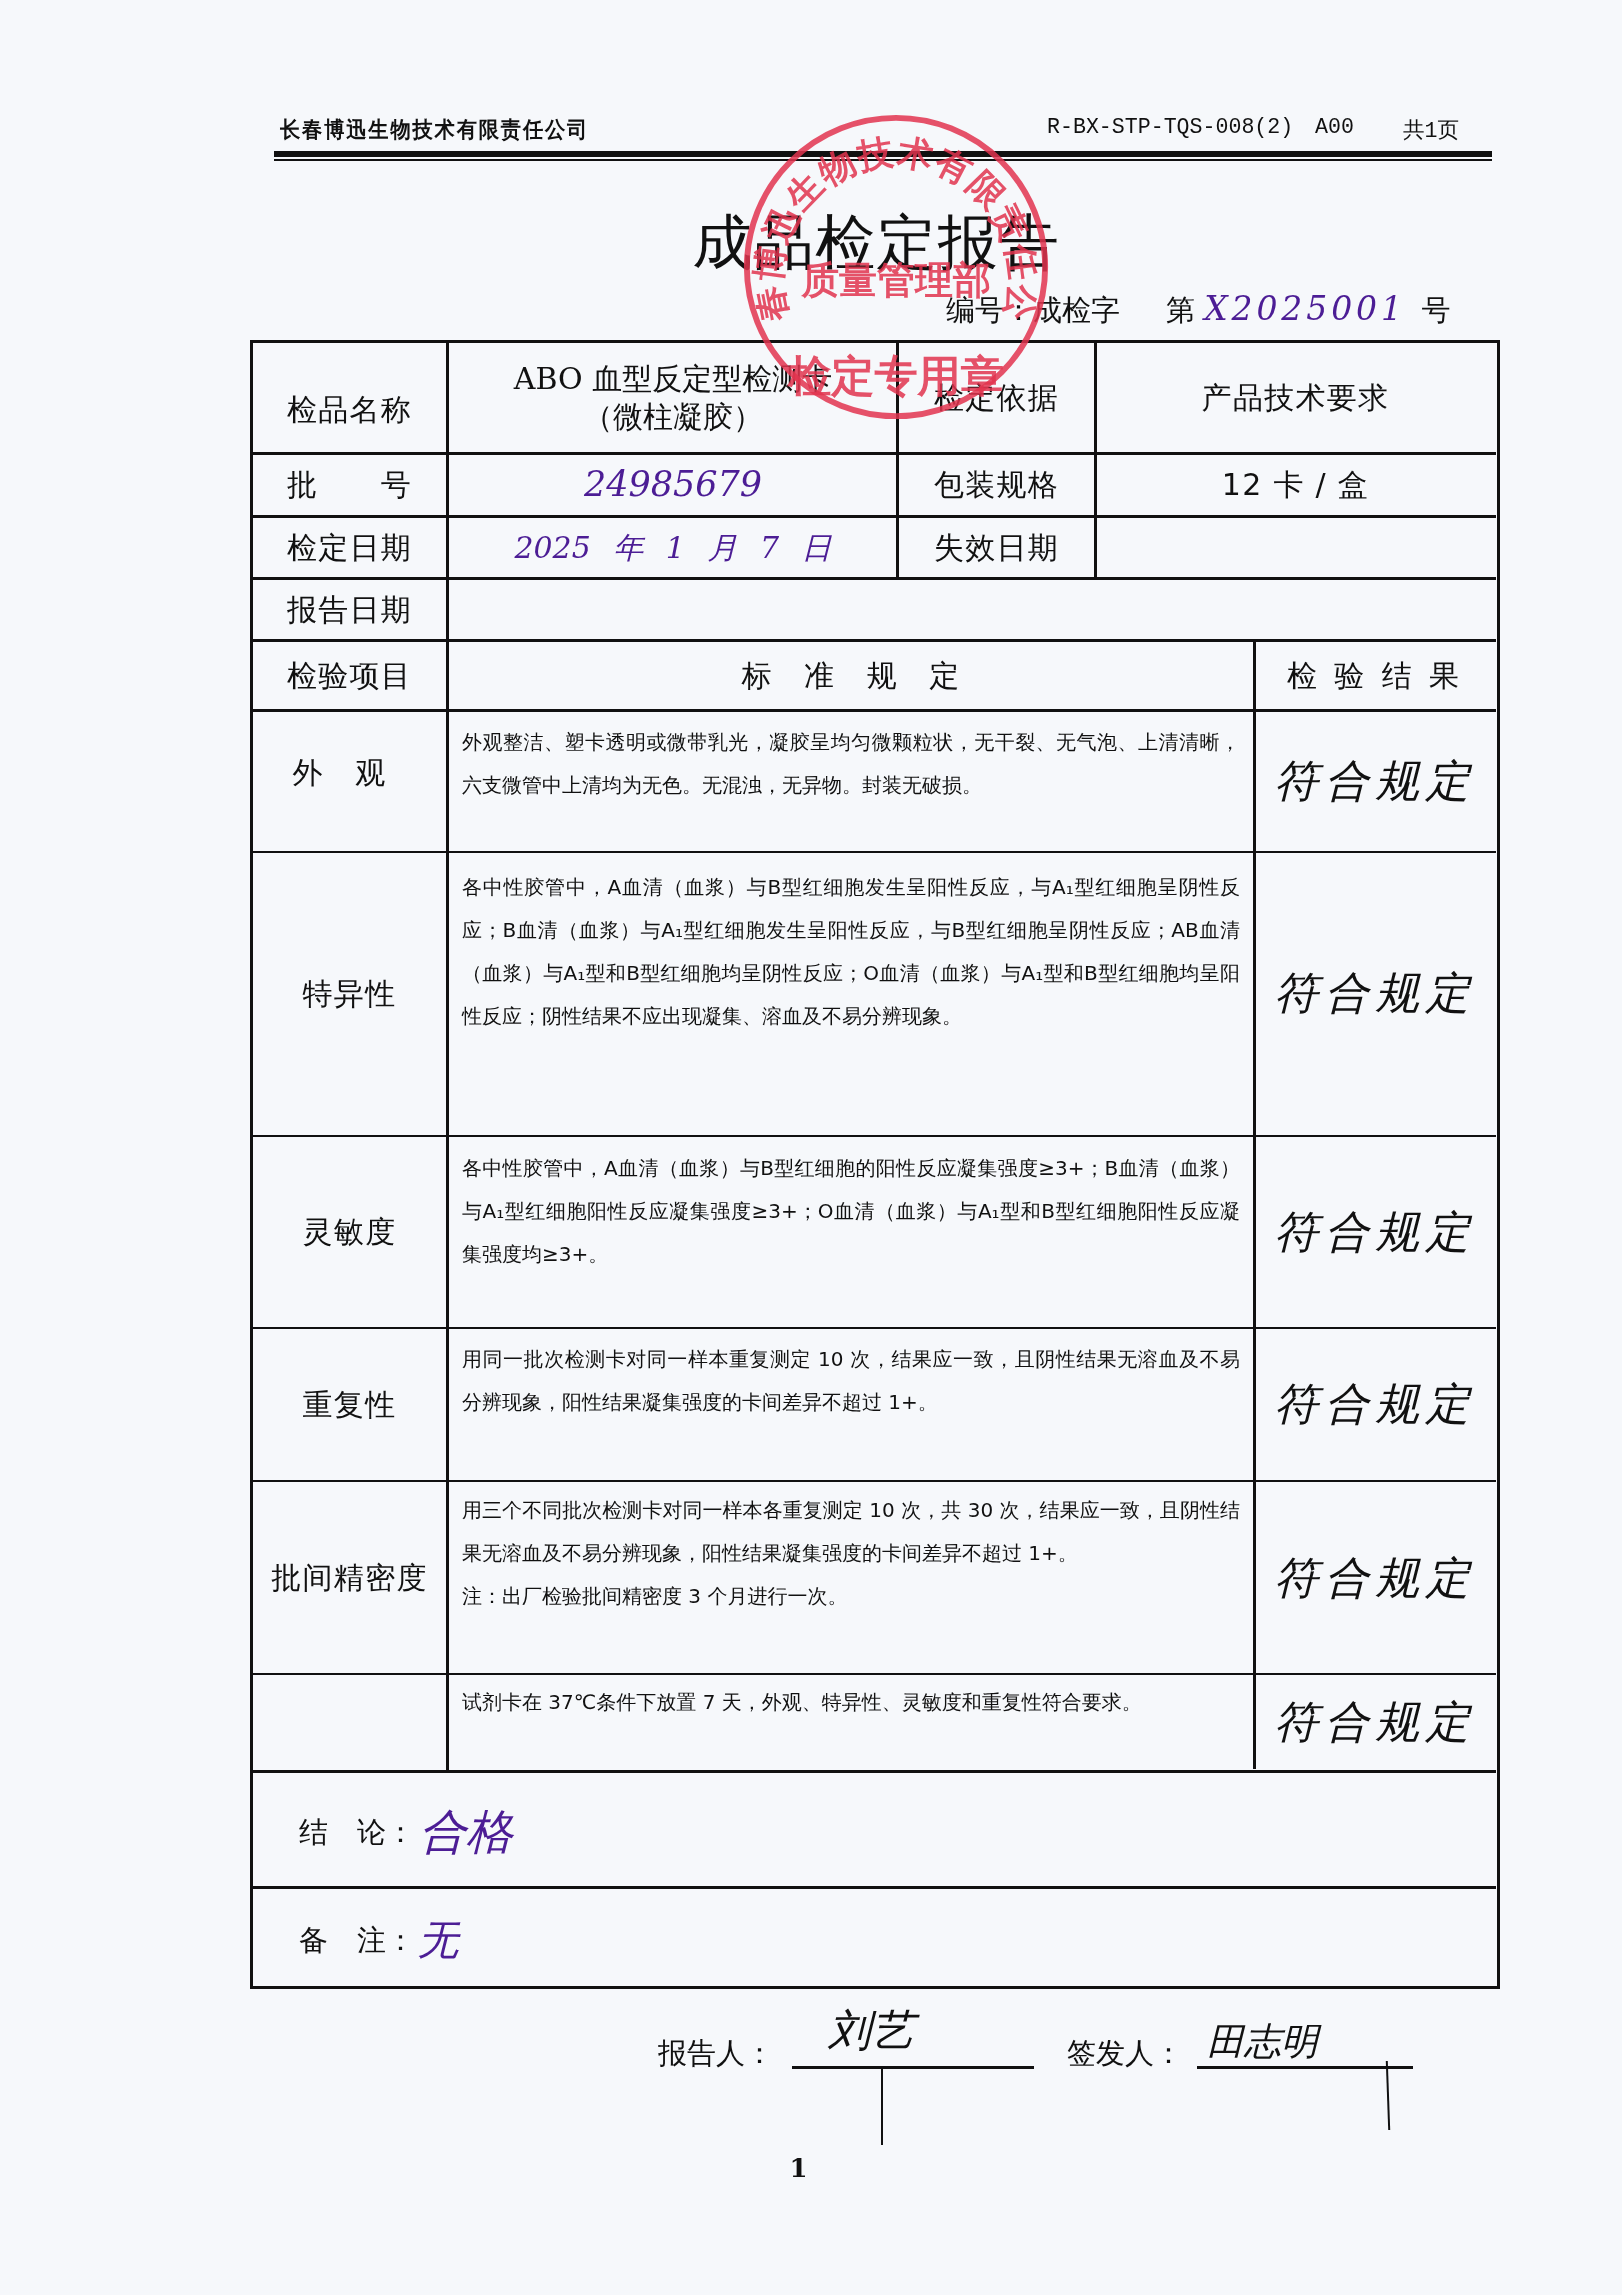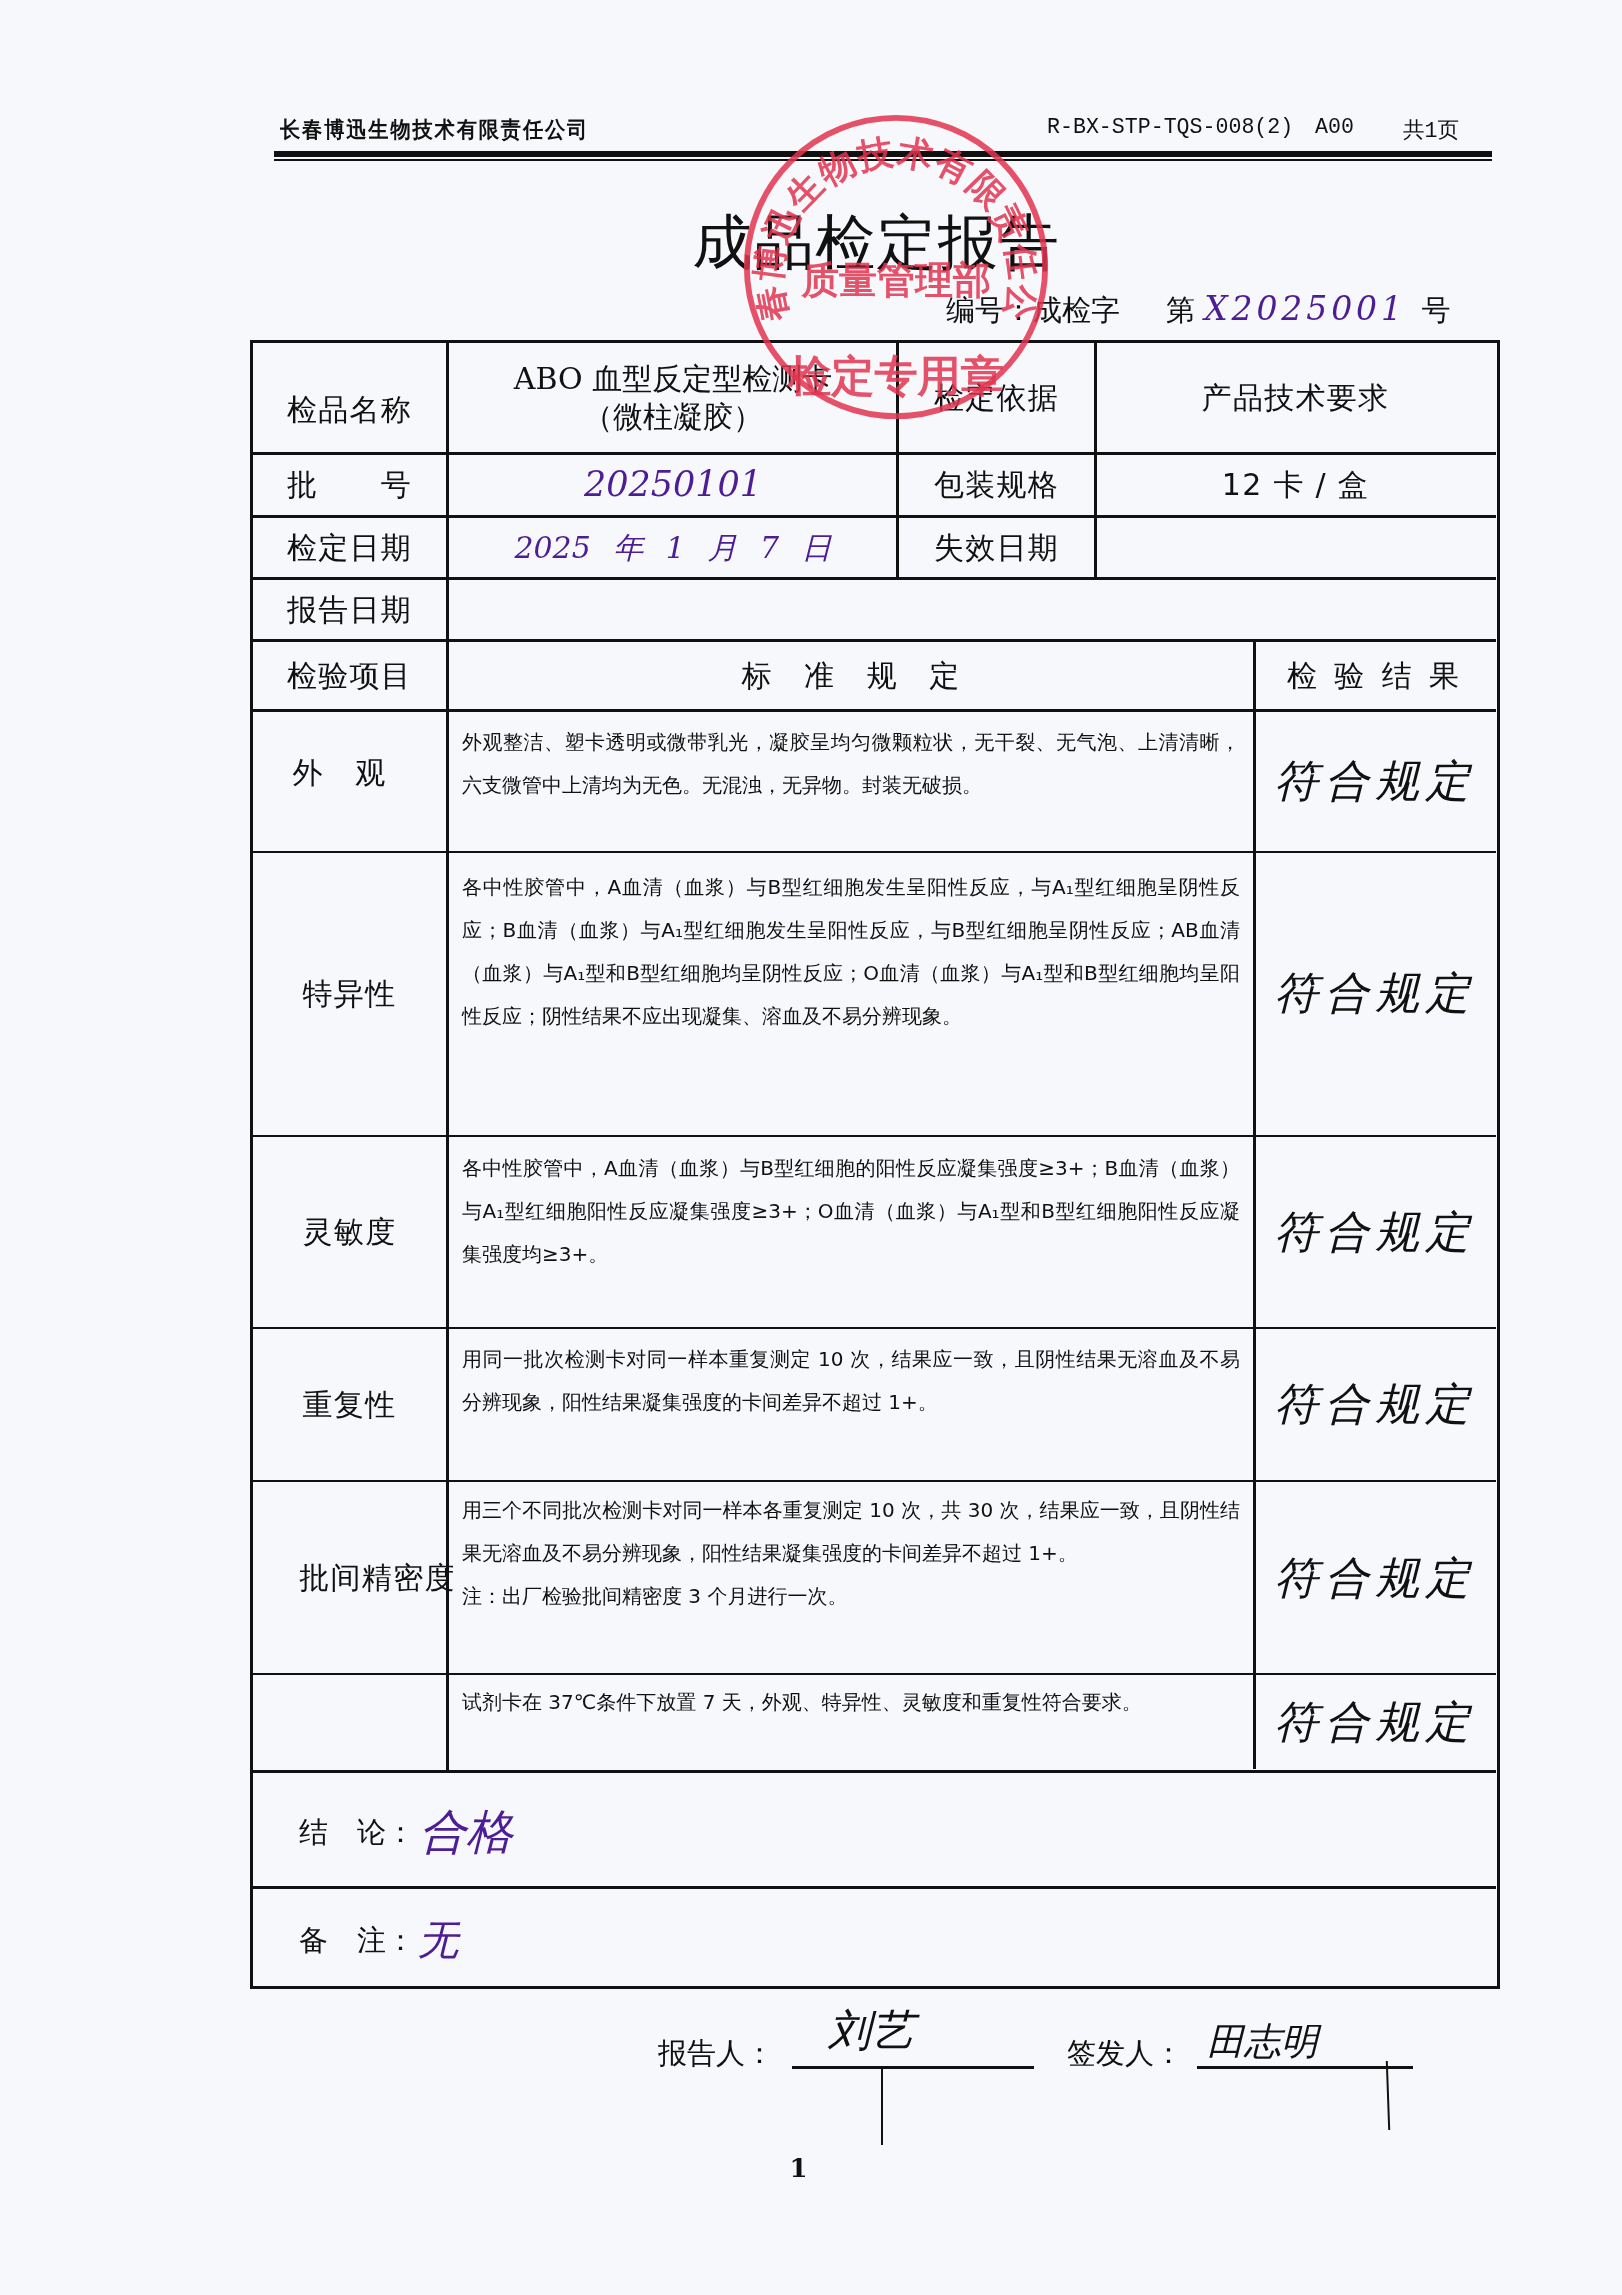--- a/index.html
+++ b/index.html
@@ -91,21 +91,21 @@
 
   <div class="cell lbl" style="left:0;top:12px;width:193px;height:109px;">检品名称</div>
   <div class="cell" style="left:196px;top:0;width:448px;height:109px;flex-direction:column;">
     <div>ABO 血型反定型检测卡</div>
     <div>（微柱凝胶）</div>
   </div>
   <div class="cell lbl" style="left:646px;top:0;width:195px;height:109px;">检定依据</div>
   <div class="cell lbl" style="left:843px;top:0;width:399px;height:109px;">产品技术要求</div>
 
   <div class="cell lbl" style="left:0;top:112px;width:193px;height:60px;white-space:pre;">批　　号</div>
-  <div class="cell hand" style="left:196px;top:112px;width:448px;height:60px;font-size:35px;">20250101</div>
+  <div class="cell hand" style="left:196px;top:112px;width:448px;height:60px;font-size:35px;">24985679</div>
   <div class="cell lbl" style="left:646px;top:112px;width:195px;height:60px;">包装规格</div>
   <div class="cell lbl" style="left:843px;top:112px;width:399px;height:60px;">12 卡 / 盒</div>
 
   <div class="cell lbl" style="left:0;top:175px;width:193px;height:60px;">检定日期</div>
   <div class="cell hand" style="left:196px;top:175px;width:448px;height:60px;white-space:pre;word-spacing:13px;">2025 年 1 月 7 日</div>
   <div class="cell lbl" style="left:646px;top:175px;width:195px;height:60px;">失效日期</div>
 
   <div class="cell lbl" style="left:0;top:237px;width:193px;height:60px;">报告日期</div>
 
   <div class="cell lbl" style="left:0;top:299px;width:193px;height:67px;">检验项目</div>
@@ -121,21 +121,21 @@
   <div class="res" style="left:1002px;top:510px;width:240px;height:281px;">符合规定</div>
 
   <div class="cell lbl" style="left:0;top:794px;width:193px;height:190px;">灵敏度</div>
   <div class="std" style="left:196px;top:804px;width:804px;">各中性胶管中，A血清（血浆）与B型红细胞的阳性反应凝集强度≥3+；B血清（血浆）与A₁型红细胞阳性反应凝集强度≥3+；O血清（血浆）与A₁型和B型红细胞阳性反应凝集强度均≥3+。</div>
   <div class="res" style="left:1002px;top:794px;width:240px;height:190px;">符合规定</div>
 
   <div class="cell lbl" style="left:0;top:986px;width:193px;height:151px;">重复性</div>
   <div class="std" style="left:196px;top:995px;width:804px;">用同一批次检测卡对同一样本重复测定 10 次，结果应一致，且阴性结果无溶血及不易分辨现象，阳性结果凝集强度的卡间差异不超过 1+。</div>
   <div class="res" style="left:1002px;top:986px;width:240px;height:151px;">符合规定</div>
 
-  <div class="cell lbl" style="left:0;top:1139px;width:193px;height:192px;padding-left:28px;">批间精密度</div>
+  <div class="cell lbl" style="left:0;top:1139px;width:193px;height:192px;">批间精密度</div>
   <div class="std" style="left:196px;top:1146px;width:804px;">
     <span>用三个不同批次检测卡对同一样本各重复测定 10 次，共 30 次，结果应一致，且阴性结果无溶血及不易分辨现象，阳性结果凝集强度的卡间差异不超过 1+。</span><br>
     <span>注：出厂检验批间精密度 3 个月进行一次。</span>
   </div>
   <div class="res" style="left:1002px;top:1139px;width:240px;height:192px;">符合规定</div>
 
   <div class="std" style="left:196px;top:1338px;width:804px;">试剂卡在 37℃条件下放置 7 天，外观、特异性、灵敏度和重复性符合要求。</div>
   <div class="res" style="left:1002px;top:1332px;width:240px;height:94px;">符合规定</div>
 
   <div class="abs" style="left:46px;top:1458px;font-size:29px;display:flex;align-items:center;font-family:'DejaVu Sans',sans-serif;">

